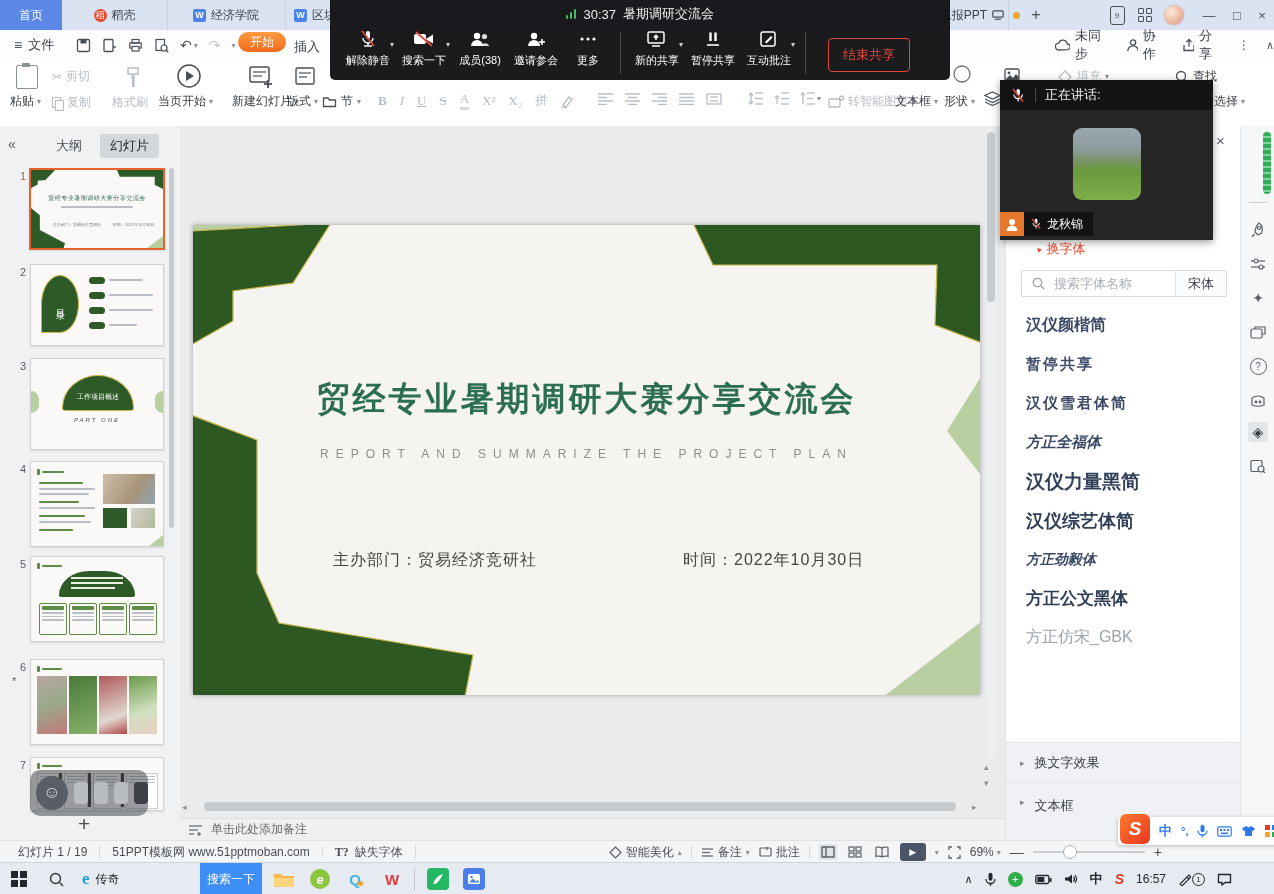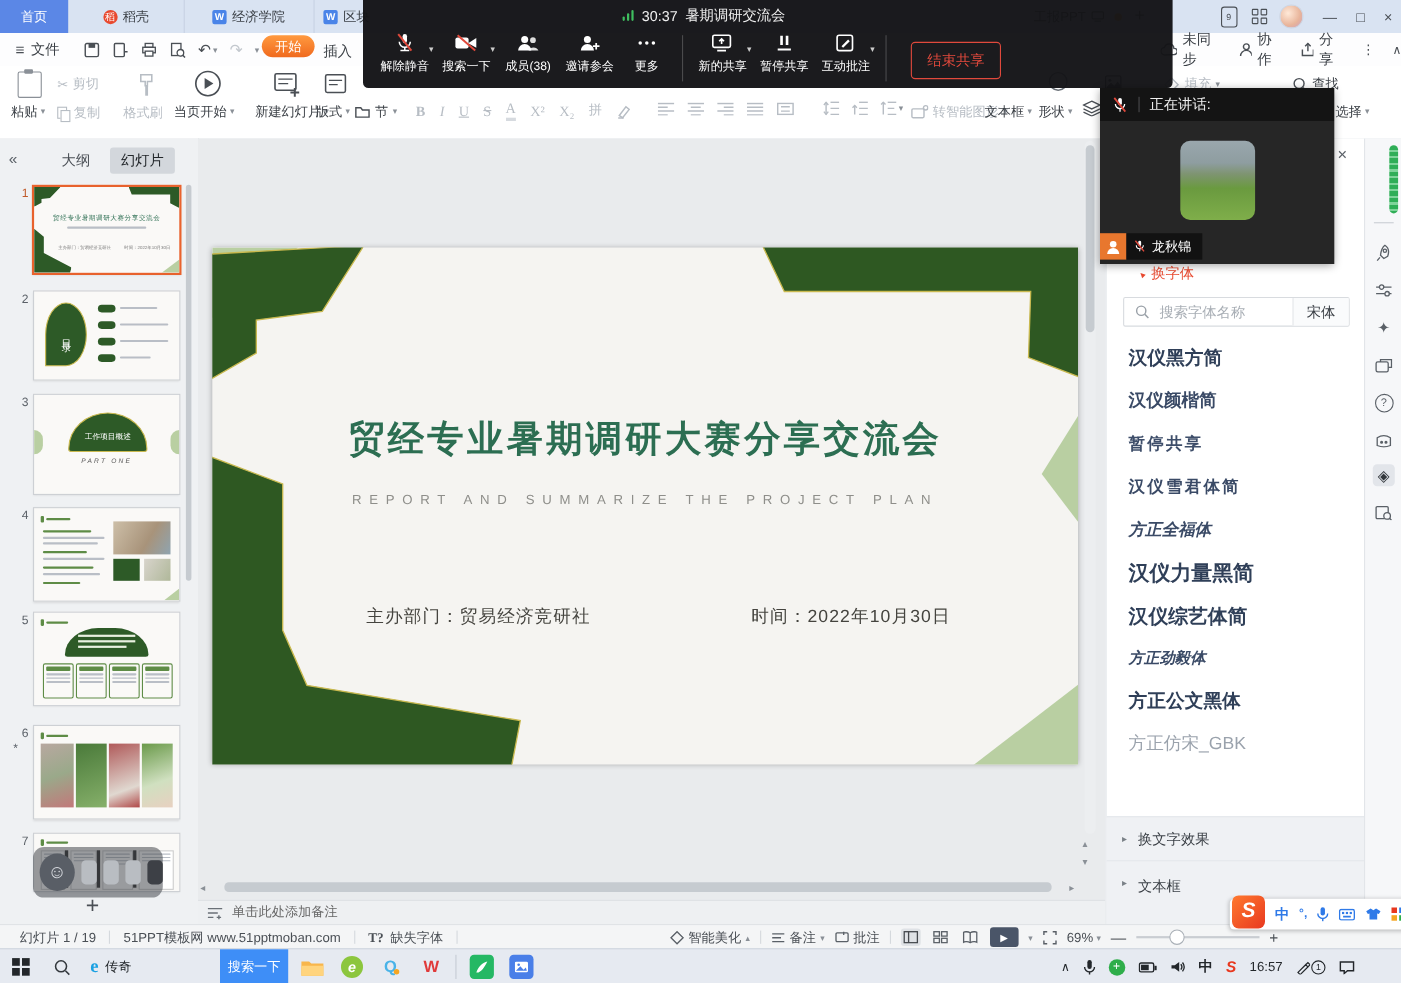--- a/index.html
+++ b/index.html
@@ -34,21 +34,21 @@
   .rlbl-dis{font-size:12px;color:#b7bdc4;white-space:nowrap;}
   .car{font-size:8px;color:#8a9097;}
   .fmt{font-size:13px;color:#b7bdc4;font-family:"Liberation Serif",serif;}
   .icon-copy{position:relative;width:10px;height:12px;}
   .icon-copy:before,.icon-copy:after{content:"";position:absolute;width:7px;height:9px;border:1.2px solid #b7bdc4;background:#fff;}
   .icon-copy:before{left:0;top:0;}
   .icon-copy:after{left:3px;top:3px;}
   .bigrect{width:20px;height:22px;border:1.4px solid #8a9097;border-radius:2px;position:relative;}
 
   
-  .meetbar{position:absolute;left:330px;top:0;width:736px;height:80px;background:rgba(20,20,23,.97);border-radius:0 0 5px 5px;z-index:60;color:#fff;}
+  .meetbar{position:absolute;left:330px;top:0;width:620px;height:80px;background:rgba(20,20,23,.97);border-radius:0 0 5px 5px;z-index:60;color:#fff;}
   .meet-top{position:absolute;left:0;top:5px;width:620px;display:flex;justify-content:center;align-items:center;gap:7px;font-size:13px;color:#f0f0f0;}
   .sig{display:flex;align-items:flex-end;gap:1.5px;}
   .sig i{width:2.5px;background:#3fbf5f;border-radius:1px;}
   .meet-row{position:absolute;left:10px;top:26px;display:flex;align-items:flex-start;}
   .mbtn{display:flex;flex-direction:column;align-items:center;gap:5px;font-size:11px;color:#fff;width:56px;padding-top:4px;}
   .mcar{font-size:8px;color:#ccc;margin:14px 2px 0 -6px;}
   .mdiv{width:1px;height:42px;background:#4a4a4c;margin:6px 8px 0 8px;}
   .endshare{margin:12px 0 0 14px;border:1px solid #e0493c;color:#e0493c;border-radius:4px;padding:7px 14px;font-size:13px;}
 
   
@@ -751,21 +751,20 @@
     </div>
     <div class="searchbox">
       <svg width="13" height="13" style="margin:0 7px 0 10px;">
           <circle cx="5.5" cy="5.5" r="4.2" fill="none" stroke="#9aa1a8" stroke-width="1.3"></circle>
           <line x1="8.8" y1="8.8" x2="12" y2="12" stroke="#9aa1a8" stroke-width="1.3"></line>
         </svg>
       <input readonly="" placeholder="搜索字体名称" style="">
       <span class="curfont">宋体</span>
     </div>
     <div class="flist">
-      <div class="fitem f0">汉仪黑方简</div>
       <div class="fitem f1">汉仪颜楷简</div>
       <div class="fitem f2">暂停共享</div>
       <div class="fitem f4">汉仪雪君体简</div>
       <div class="fitem f5">方正全福体</div>
       <div class="fitem f6">汉仪力量黑简</div>
       <div class="fitem f7">汉仪综艺体简</div>
       <div class="fitem f8">方正劲毅体</div>
       <div class="fitem f9">方正公文黑体</div>
       <div class="fitem f10">方正仿宋_GBK</div>
     </div>

